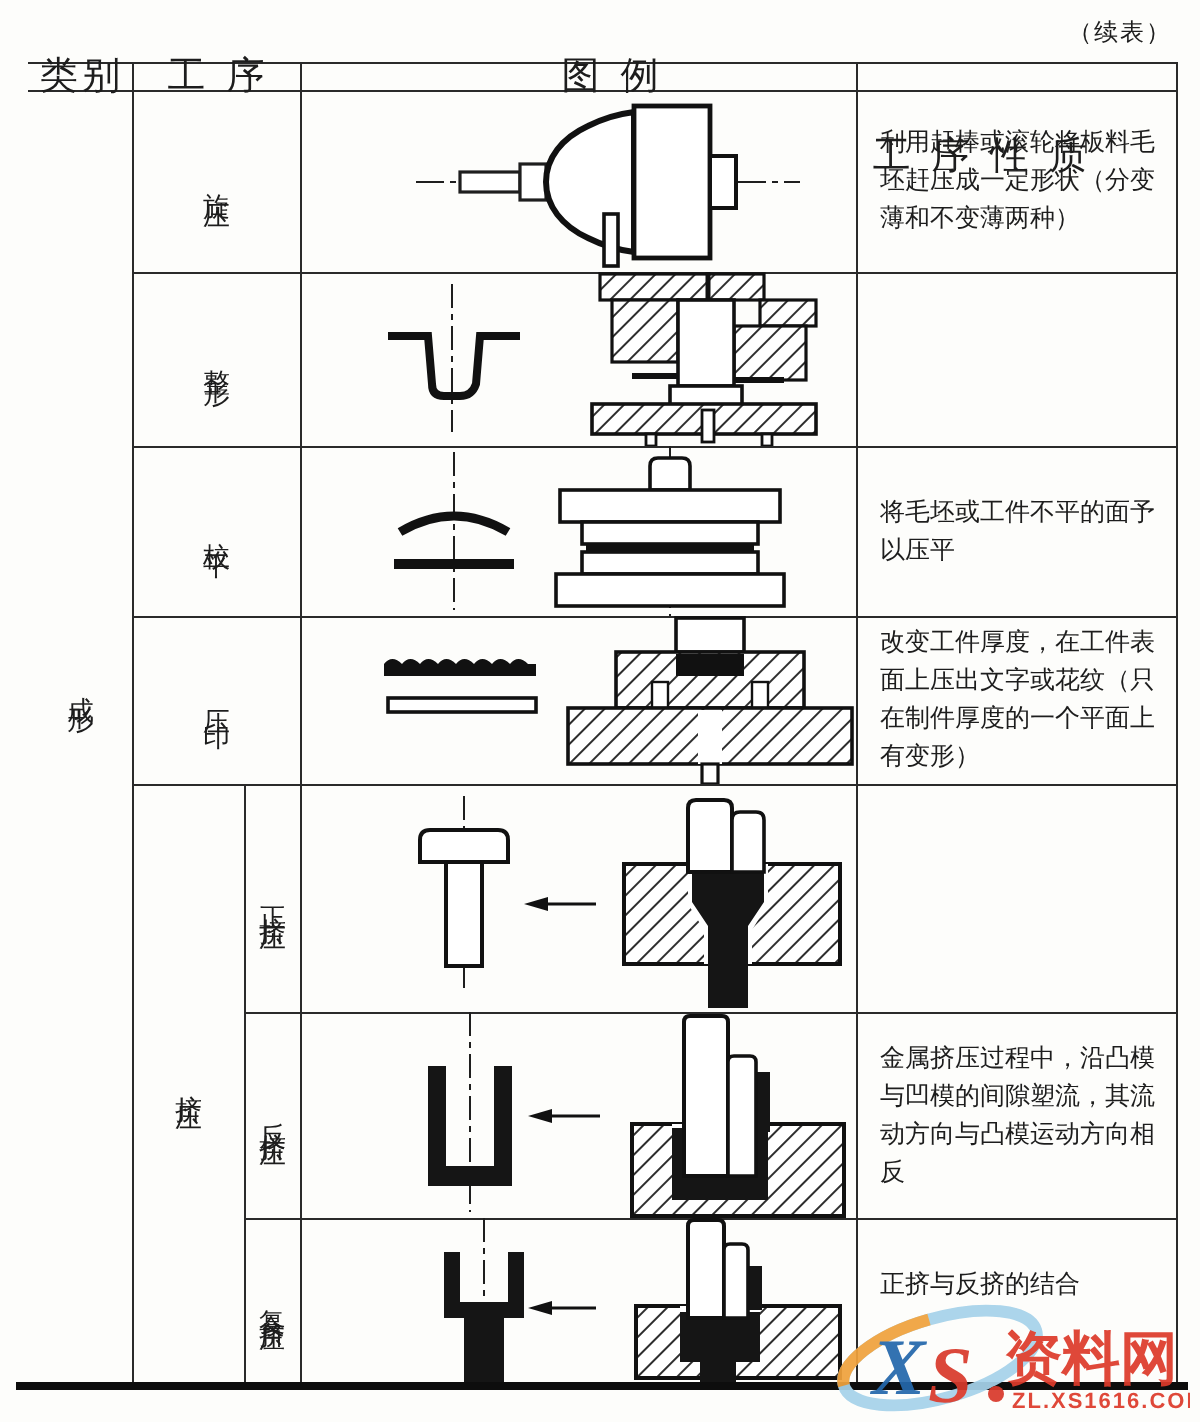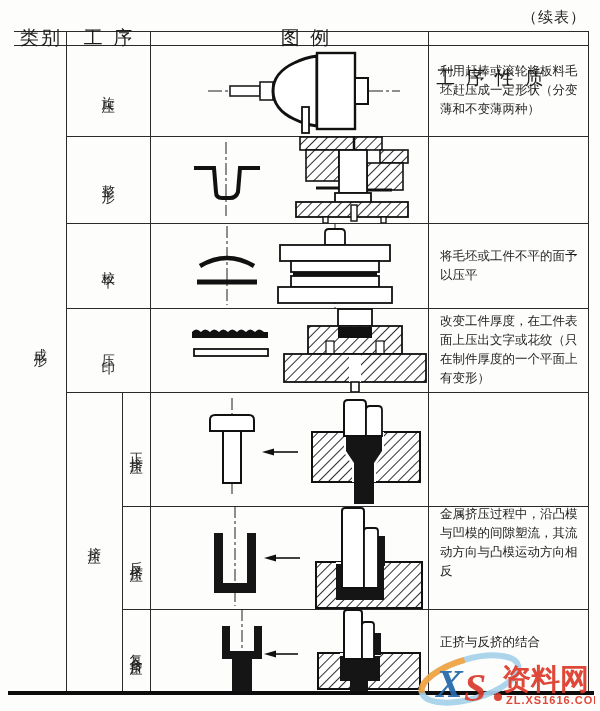--- a/index.html
+++ b/index.html
@@ -10,21 +10,21 @@
   .hline,.vline{position:absolute;background:#2a2a2a;}
   .hline{height:1px;}
   .vline{width:1px;}
   .thick{background:#0d0d0d;}
   .cell{position:absolute;display:flex;align-items:center;justify-content:center;box-sizing:border-box;}
   .hdr{font-size:19px;font-weight:500;letter-spacing:.55em;text-indent:.55em;white-space:nowrap;}
   .hdr-tight{letter-spacing:.12em;text-indent:.12em;}
   .vtext{writing-mode:vertical-rl;text-orientation:upright;letter-spacing:6px;font-size:13.5px;line-height:1;}
   .nature{justify-content:flex-start;padding:6px 9px 6px 12px;}
   .nature span{font-size:12.5px;line-height:19px;text-align:left;display:block;width:100%;}
-  .note{position:absolute;top:8px;right:14px;font-size:15px;letter-spacing:1px;}
+  .note{position:absolute;top:8px;right:14px;font-size:12px;letter-spacing:1px;}
   .illu svg{display:block;}
   .wm{position:absolute;left:410px;top:641px;opacity:.93;}
 </style>
 </head>
 <body>
 
 <div class="page">
 
   <svg width="0" height="0" style="position:absolute">
     <defs>
@@ -197,21 +197,21 @@
 
   <div class="cell nature" style="left:428px;top:45px;width:160px;height:91px;">
     <span>利用赶棒或滚轮将板料毛坯赶压成一定形状（分变薄和不变薄两种）</span>
   </div>
   <div class="cell nature" style="left:428px;top:223px;width:160px;height:85px;">
     <span>将毛坯或工件不平的面予以压平</span>
   </div>
   <div class="cell nature" style="left:428px;top:308px;width:160px;height:84px;">
     <span>改变工件厚度，在工件表面上压出文字或花纹（只在制件厚度的一个平面上有变形）</span>
   </div>
-  <div class="cell nature" style="left:428px;top:492px;width:160px;height:103px;font-family:Liberation Mono, monospace;">
+  <div class="cell nature" style="left:428px;top:506px;width:160px;height:103px;">
     <span>金属挤压过程中，沿凸模与凹模的间隙塑流，其流动方向与凸模运动方向相反</span>
   </div>
   <div class="cell nature" style="left:428px;top:609px;width:160px;height:66px;">
     <span>正挤与反挤的结合</span>
   </div>
 
   <div class="wm">
     <svg width="185" height="70" viewBox="0 0 185 70">
       <g transform="rotate(-16 60 38)">
         <ellipse cx="60" cy="38" rx="50" ry="20" fill="none" stroke="#a6d2ea" stroke-width="6"></ellipse>

